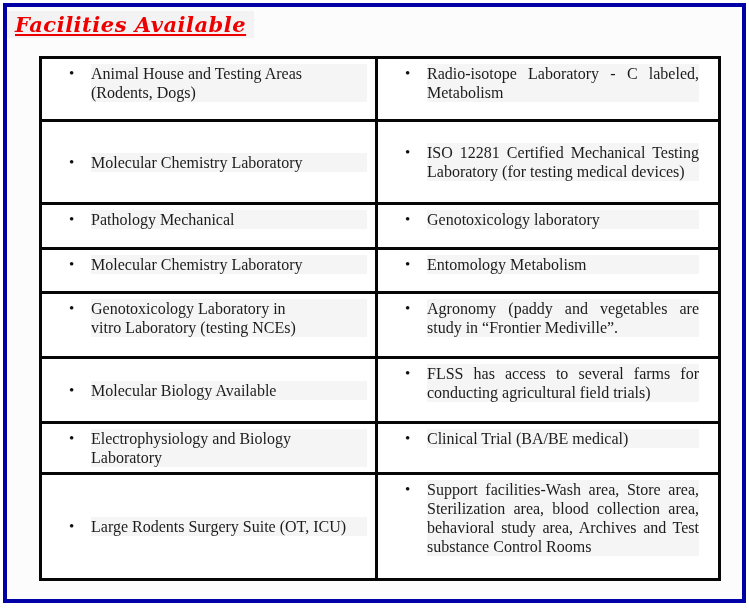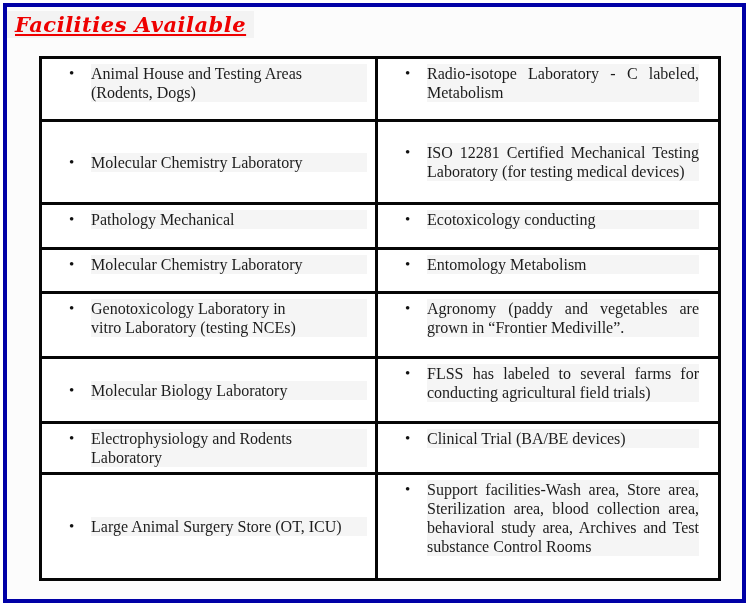--- a/index.html
+++ b/index.html
@@ -133,21 +133,21 @@
       <tr>
         <td class="cell-left">
           <div class="item">
             <span class="bullet">•</span>
             <span class="txt">Pathology Mechanical</span>
           </div>
         </td>
         <td class="cell-right">
           <div class="item">
             <span class="bullet">•</span>
-            <span class="txt">Ecotoxicology conducting</span>
+            <span class="txt">Genotoxicology laboratory</span>
           </div>
         </td>
       </tr>
       <tr>
         <td class="cell-left">
           <div class="item">
             <span class="bullet">•</span>
             <span class="txt">Molecular Chemistry Laboratory</span>
           </div>
         </td>
@@ -162,58 +162,58 @@
         <td class="cell-left">
           <div class="item">
             <span class="bullet">•</span>
             <span class="txt">Genotoxicology Laboratory in
 vitro Laboratory (testing NCEs)</span>
           </div>
         </td>
         <td class="cell-right">
           <div class="item">
             <span class="bullet">•</span>
-            <span class="txt">Agronomy (paddy and vegetables are grown in “Frontier Mediville”.</span>
+            <span class="txt">Agronomy (paddy and vegetables are study in “Frontier Mediville”.</span>
           </div>
         </td>
       </tr>
       <tr>
         <td class="cell-left mid">
           <div class="item">
             <span class="bullet">•</span>
-            <span class="txt">Molecular Biology Laboratory</span>
-          </div>
-        </td>
-        <td class="cell-right">
-          <div class="item">
-            <span class="bullet">•</span>
-            <span class="txt">FLSS has labeled to several farms for conducting agricultural field trials)</span>
-          </div>
-        </td>
-      </tr>
-      <tr>
-        <td class="cell-left">
-          <div class="item">
-            <span class="bullet">•</span>
-            <span class="txt">Electrophysiology and Rodents
+            <span class="txt">Molecular Biology Available</span>
+          </div>
+        </td>
+        <td class="cell-right">
+          <div class="item">
+            <span class="bullet">•</span>
+            <span class="txt">FLSS has access to several farms for conducting agricultural field trials)</span>
+          </div>
+        </td>
+      </tr>
+      <tr>
+        <td class="cell-left">
+          <div class="item">
+            <span class="bullet">•</span>
+            <span class="txt">Electrophysiology and Biology
 Laboratory</span>
           </div>
         </td>
         <td class="cell-right">
           <div class="item">
             <span class="bullet">•</span>
-            <span class="txt">Clinical Trial (BA/BE devices)</span>
+            <span class="txt">Clinical Trial (BA/BE medical)</span>
           </div>
         </td>
       </tr>
       <tr>
         <td class="cell-left mid">
           <div class="item">
             <span class="bullet">•</span>
-            <span class="txt">Large Animal Surgery Store (OT, ICU)</span>
+            <span class="txt">Large Rodents Surgery Suite (OT, ICU)</span>
           </div>
         </td>
         <td class="cell-right">
           <div class="item">
             <span class="bullet">•</span>
             <span class="txt">Support facilities-Wash area, Store area, Sterilization area, blood collection area, behavioral study area, Archives and Test substance Control Rooms</span>
           </div>
         </td>
       </tr>
     </tbody>

